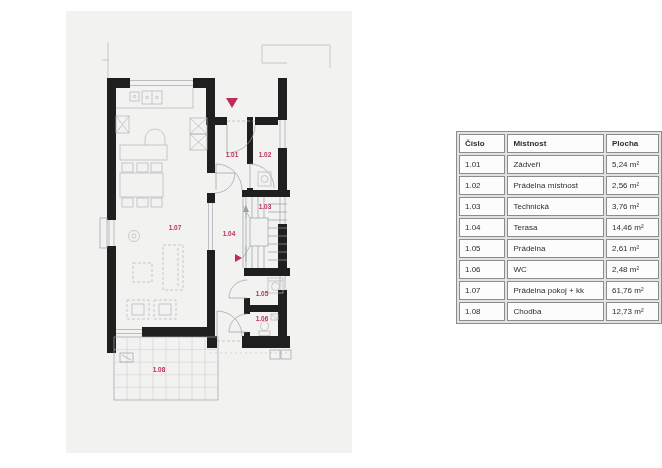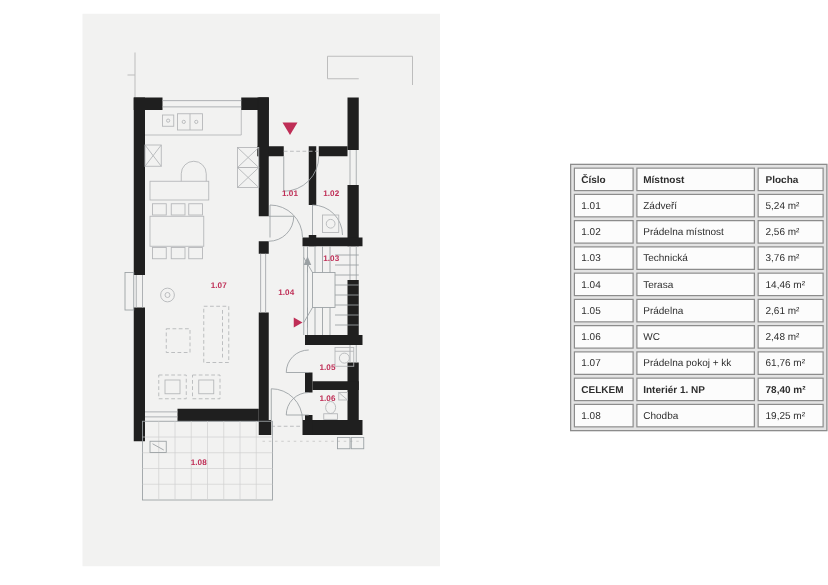--- a/index.html
+++ b/index.html
@@ -228,24 +228,19 @@
     <tr>
       <td class="c1">1.06</td>
       <td class="c2">WC</td>
       <td class="c3">2,48 m²</td>
     </tr>
     <tr>
       <td class="c1">1.07</td>
       <td class="c2">Prádelna pokoj + kk</td>
       <td class="c3">61,76 m²</td>
     </tr>
-    <tr class="total">
-      <td class="c1">CELKEM</td>
-      <td class="c2">Interiér 1. NP</td>
-      <td class="c3">78,40 m²</td>
-    </tr>
     <tr>
       <td class="c1">1.08</td>
       <td class="c2">Chodba</td>
-      <td class="c3">19,25 m²</td>
+      <td class="c3">12,73 m²</td>
     </tr>
   </tbody>
 </table>
 
 </body></html>

